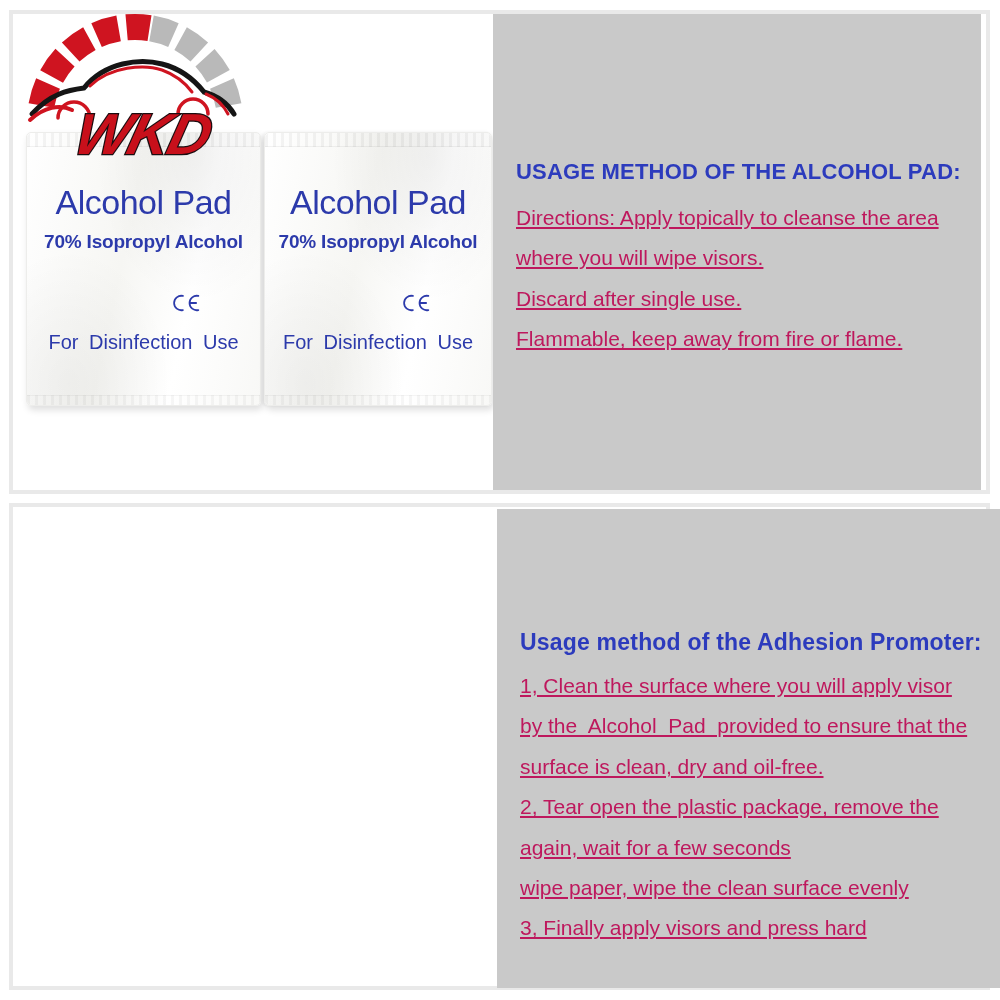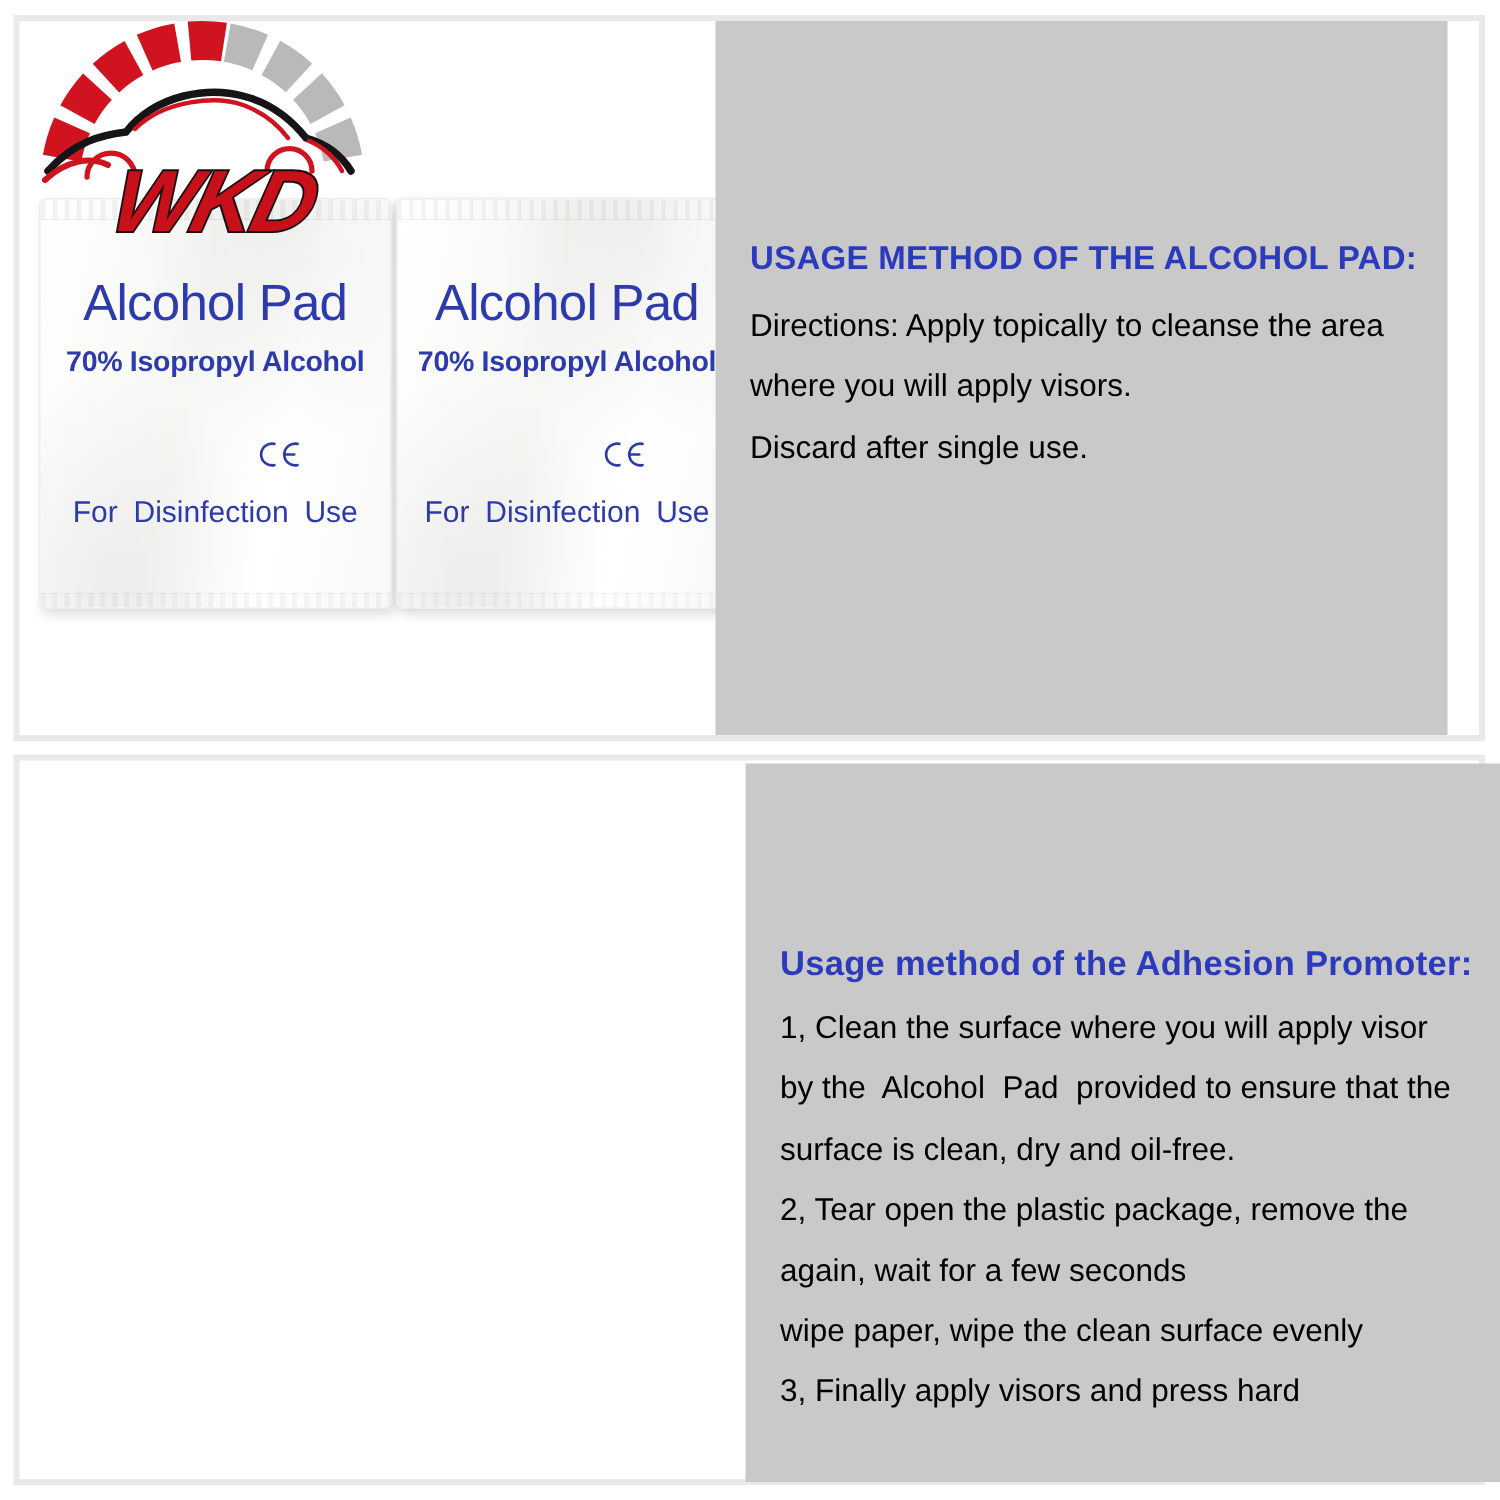--- a/index.html
+++ b/index.html
@@ -11,29 +11,29 @@
   .card{
     position:absolute;left:9px;width:981px;box-sizing:border-box;
     border:4px solid #e9e9e9;background:#ffffff;
   }
   .card-top{top:10px;height:484px;}
   .card-bottom{top:503px;height:487px;}
   
   .pane{
     position:absolute;background:#c9c9c9;box-sizing:border-box;
   }
-  .pane-top{left:477px;top:14px;width:488px;height:476px;padding:145px 14px 0 23px;}
+  .pane-top{left:493px;top:14px;width:488px;height:476px;padding:145px 14px 0 23px;}
   .pane-bottom{left:497px;top:509px;width:554px;height:479px;padding:120px 10px 0 23px;}
   .usage-heading{
     font-weight:bold;color:#2c3bbd;letter-spacing:.2px;white-space:pre-wrap;
   }
   .pane-top .usage-heading{font-size:22px;margin-bottom:13px;}
   .pane-bottom .usage-heading{font-size:23px;margin-bottom:10px;}
   .usage-line{
-    font-size:21px;color:#000000;line-height:40.4px;white-space:pre-wrap;
+    font-size:21px;color:#be185d;line-height:40.4px;white-space:pre-wrap;text-decoration:underline;
   }
   
   .packet{
     position:absolute;top:118px;height:274px;box-sizing:border-box;
     border:1px solid #ededeb;border-radius:5px;
     background:
       radial-gradient(ellipse at 72% 8%, rgba(0,0,0,0.05), transparent 42%),
       radial-gradient(ellipse at 18% 92%, rgba(0,0,0,0.045), transparent 38%),
       linear-gradient(102deg,#ffffff 0%,#f6f6f3 42%,#ffffff 68%,#f8f8f6 100%);
     box-shadow:2px 4px 7px rgba(0,0,0,0.13);
@@ -96,22 +96,23 @@
       <path d="M21.5 11 L 28.5 11" fill="none" stroke="#2c3aab" stroke-width="2" stroke-linecap="round"></path>
     </svg>
     <div class="packet-footer">For Disinfection Use</div>
     <div class="packet-crimp-bottom"></div>
   </div>
 </div>
 
 <div class="pane pane-top">
   <div class="usage-heading">USAGE METHOD OF THE ALCOHOL PAD:</div>
   <div class="usage-line">Directions: Apply topically to cleanse the area</div>
-  <div class="usage-line">where you will apply visors.</div>
+  <div class="usage-line">where you will wipe visors.</div>
   <div class="usage-line">Discard after single use.</div>
+  <div class="usage-line">Flammable, keep away from fire or flame.</div>
 </div>
 
 <div class="card card-bottom">
 
   
 </div>
 
 <div class="pane pane-bottom">
   <div class="usage-heading">Usage method of the Adhesion Promoter:</div>
   <div class="usage-line">1, Clean the surface where you will apply visor</div>

